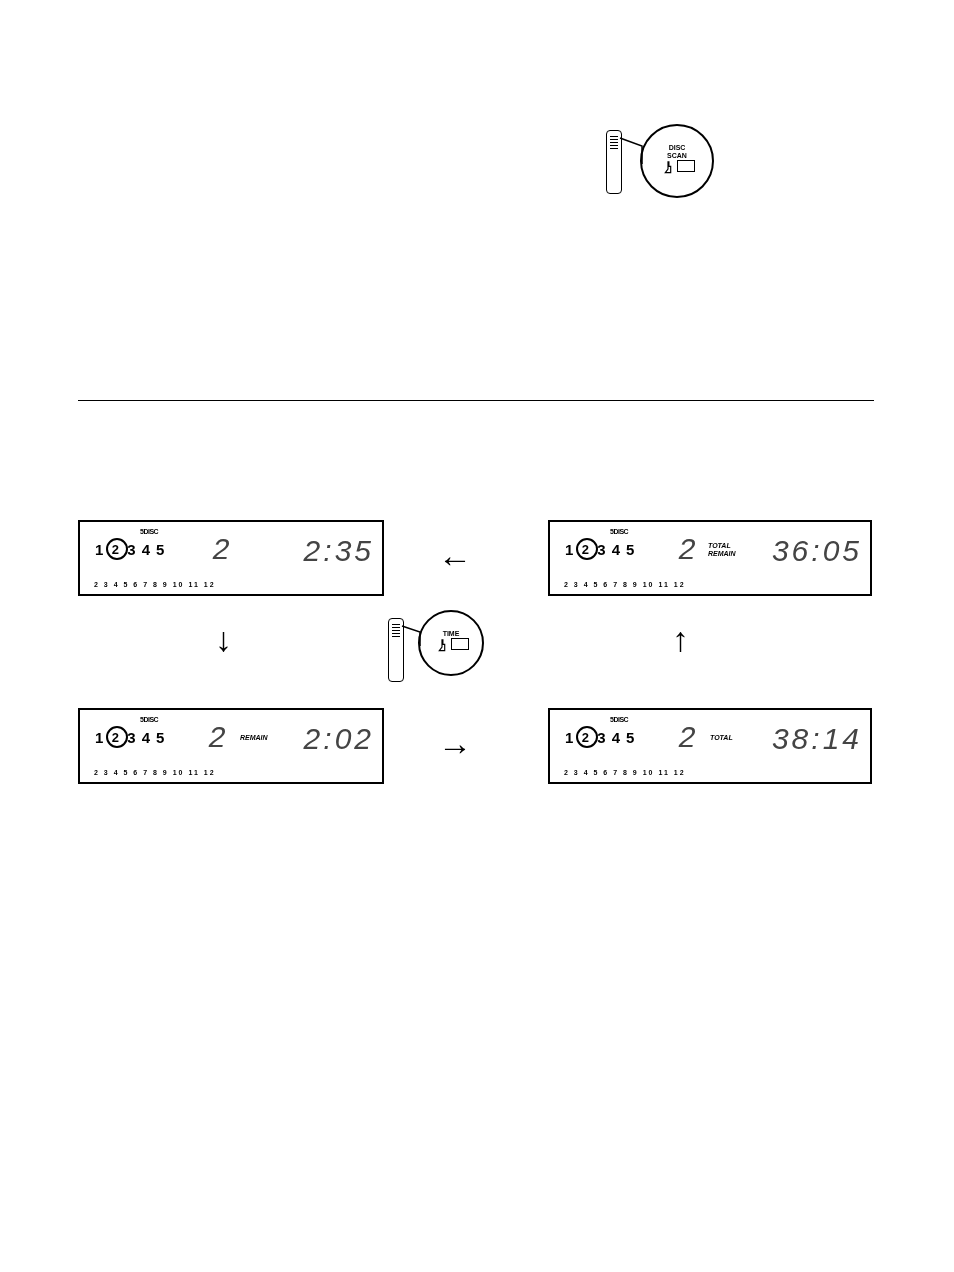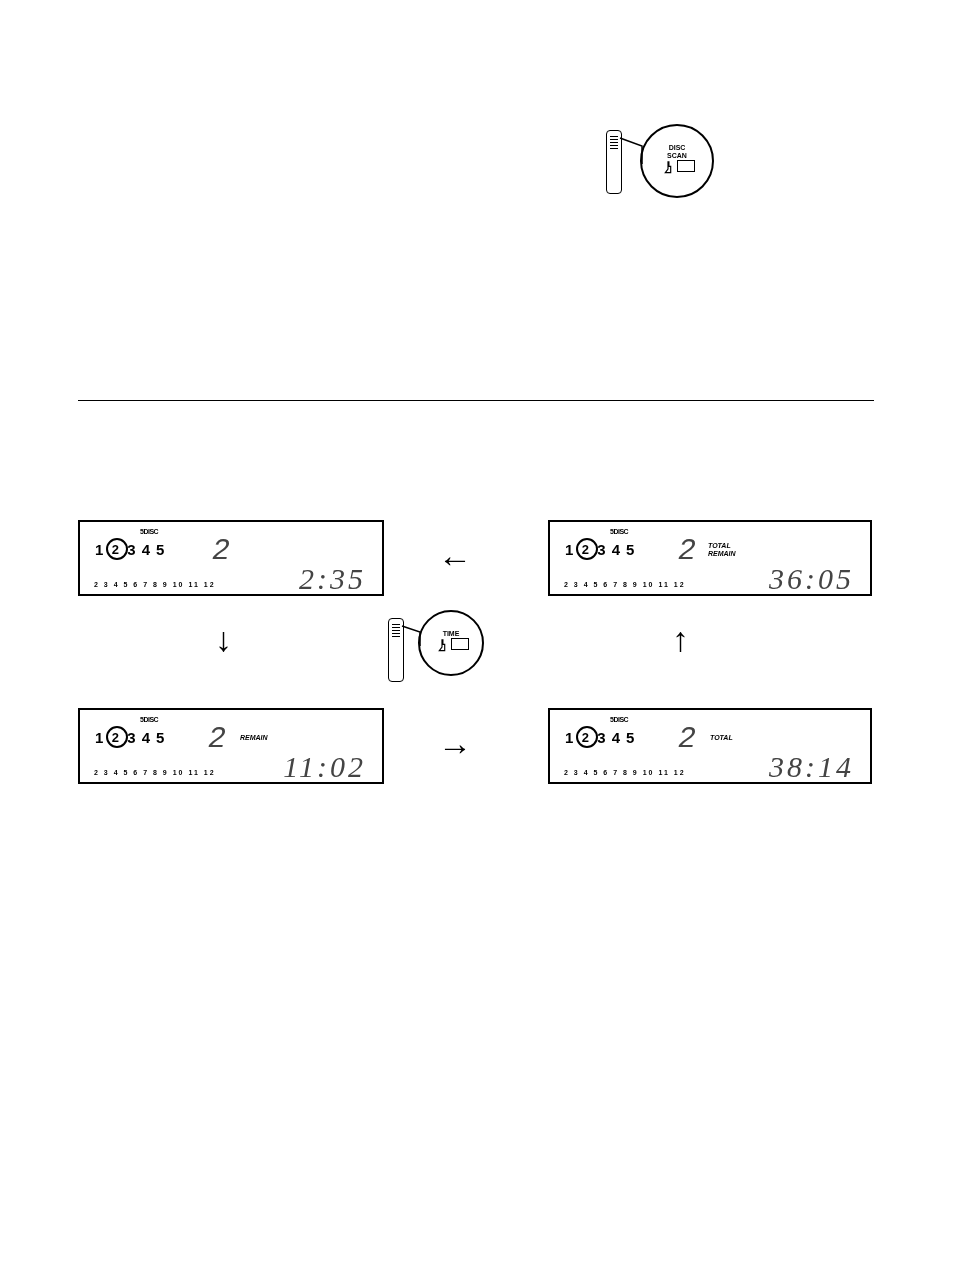--- a/index.html
+++ b/index.html
@@ -127,28 +127,27 @@
     font-family: 'Courier New', monospace;
     font-size: 30px;
     font-weight: 300;
     font-style: italic;
     letter-spacing: 2px;
     color: #444;
   }
   .seg-time {
     position: absolute;
     top: 12px;
-    right: 16px;
-    font-family: Liberation Serif, serif;
+    right: 8px;
+    font-family: Liberation Sans, sans-serif;
     font-size: 30px;
     font-weight: 300;
     font-style: italic;
     letter-spacing: 3px;
     color: #444;
-    margin-top: 28px;
   }
   .mode-tag {
     position: absolute;
     top: 20px;
     font-size: 7px;
     font-weight: 900;
     font-style: italic;
     line-height: 8px;
     text-align: left;
   }
@@ -226,21 +225,21 @@
       <div class="disc-header" style="left:60px;">5DISC</div>
       <div class="disc-nums">
         <span>1</span>
         <span class="circled">2</span>
         <span>3</span>
         <span>4</span>
         <span>5</span>
       </div>
       <div class="seg-track" style="left:128px;">2</div>
       <div class="mode-tag" style="left:160px; top:24px;">REMAIN</div>
-      <div class="seg-time">11:02</div>
+      <div class="seg-time">2:02</div>
       <div class="track-row">2  3  4  5  6  7  8  9  10  11 12</div>
     </div>
   </div>
 
   <div class="lcd" style="left:548px; top:708px; width:320px;">
     <div class="lcd-inner">
       <div class="disc-header" style="left:60px;">5DISC</div>
       <div class="disc-nums">
         <span>1</span>
         <span class="circled">2</span>

